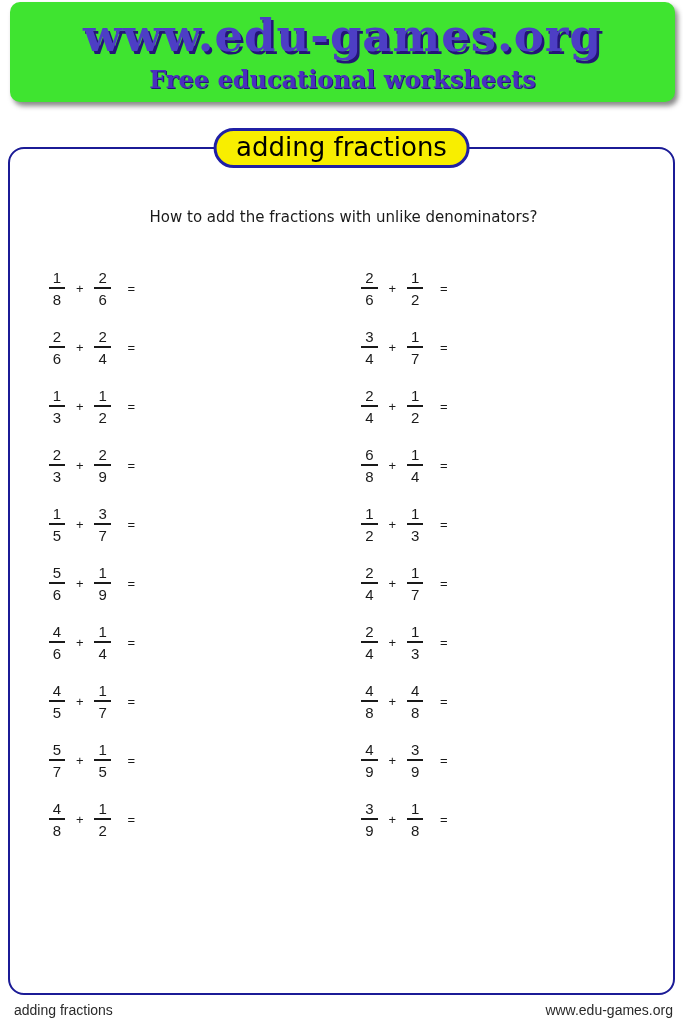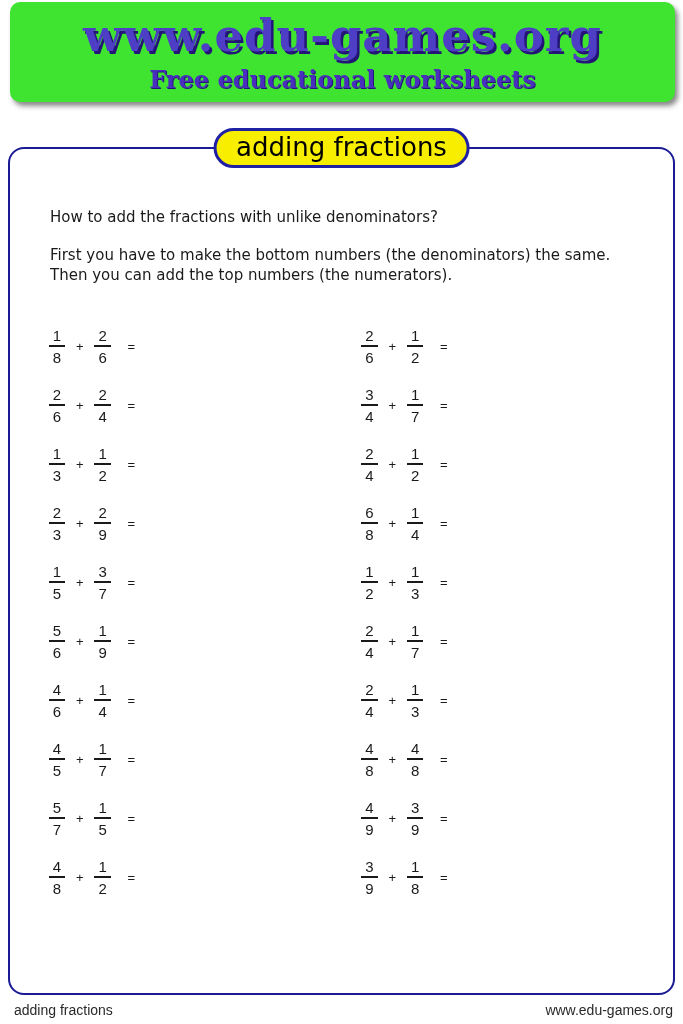--- a/index.html
+++ b/index.html
@@ -56,20 +56,21 @@
     font-size: 26px;
     font-weight: 500;
     color: #000000;
     white-space: nowrap;
   }
   .instructions {
     margin: 58px 36px 0 40px;
     font-size: 15px;
     line-height: 20px;
     color: #1a1a1a;
+    text-align: center;
   }
   .instructions .q { margin-bottom: 18px; }
   .instructions .b { max-width: 604px; }
   .problems {
     display: flex;
     margin-top: 42px;
     padding-left: 38px;
   }
   .col {
     width: 352px;
@@ -125,21 +126,20 @@
 
 <div class="banner">
   <div class="banner-title">www.edu-games.org</div>
   <div class="banner-subtitle">Free educational worksheets</div>
 </div>
 
 <div class="sheet">
   <div class="badge">adding fractions</div>
   <div class="instructions">
     <p class="q">How to add the fractions with unlike denominators?</p>
-    <p class="b">First you have to make the bottom numbers (the denominators) the same. Then you can add the top numbers (the numerators).</p>
   </div>
   <div class="problems" id="problems">
       <div class="col">
         <div class="row">
           <span class="frac">
             <span class="fnum">1</span>
             <span class="fden">8</span>
           </span>
           <span class="op">+</span>
           <span class="frac">

